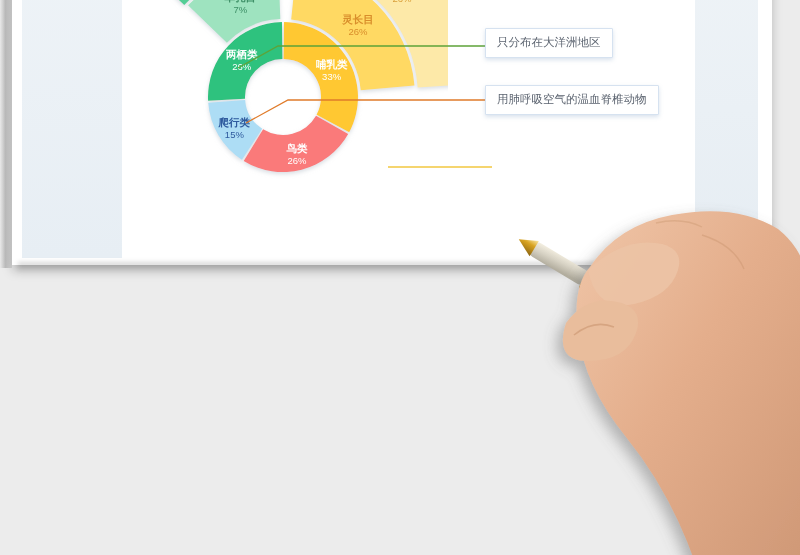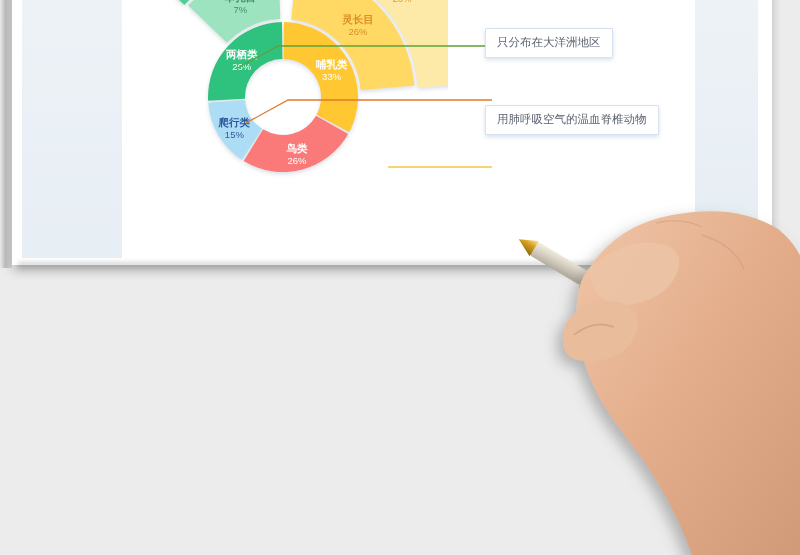--- a/index.html
+++ b/index.html
@@ -58,21 +58,21 @@
     border-radius:1px;
     box-shadow:0 2px 4px rgba(120,150,190,0.28);
     color:#5c6470;
     font-size:11.5px;
     line-height:1;
     padding:8px 11px;
     white-space:nowrap;
     font-family:Liberation Sans, sans-serif;
   }
   #callout-0{left:485px;top:28px;}
-  #callout-1{left:485px;top:85px;margin-top:20px;}
+  #callout-1{left:485px;top:85px;}
   #callout-2{left:485px;top:152px;}
 
   
   .leader{position:absolute;pointer-events:none;}
 
   
   #hand-layer{position:absolute;left:470px;top:175px;width:340px;height:390px;}
 
   
   .card-shadow{

